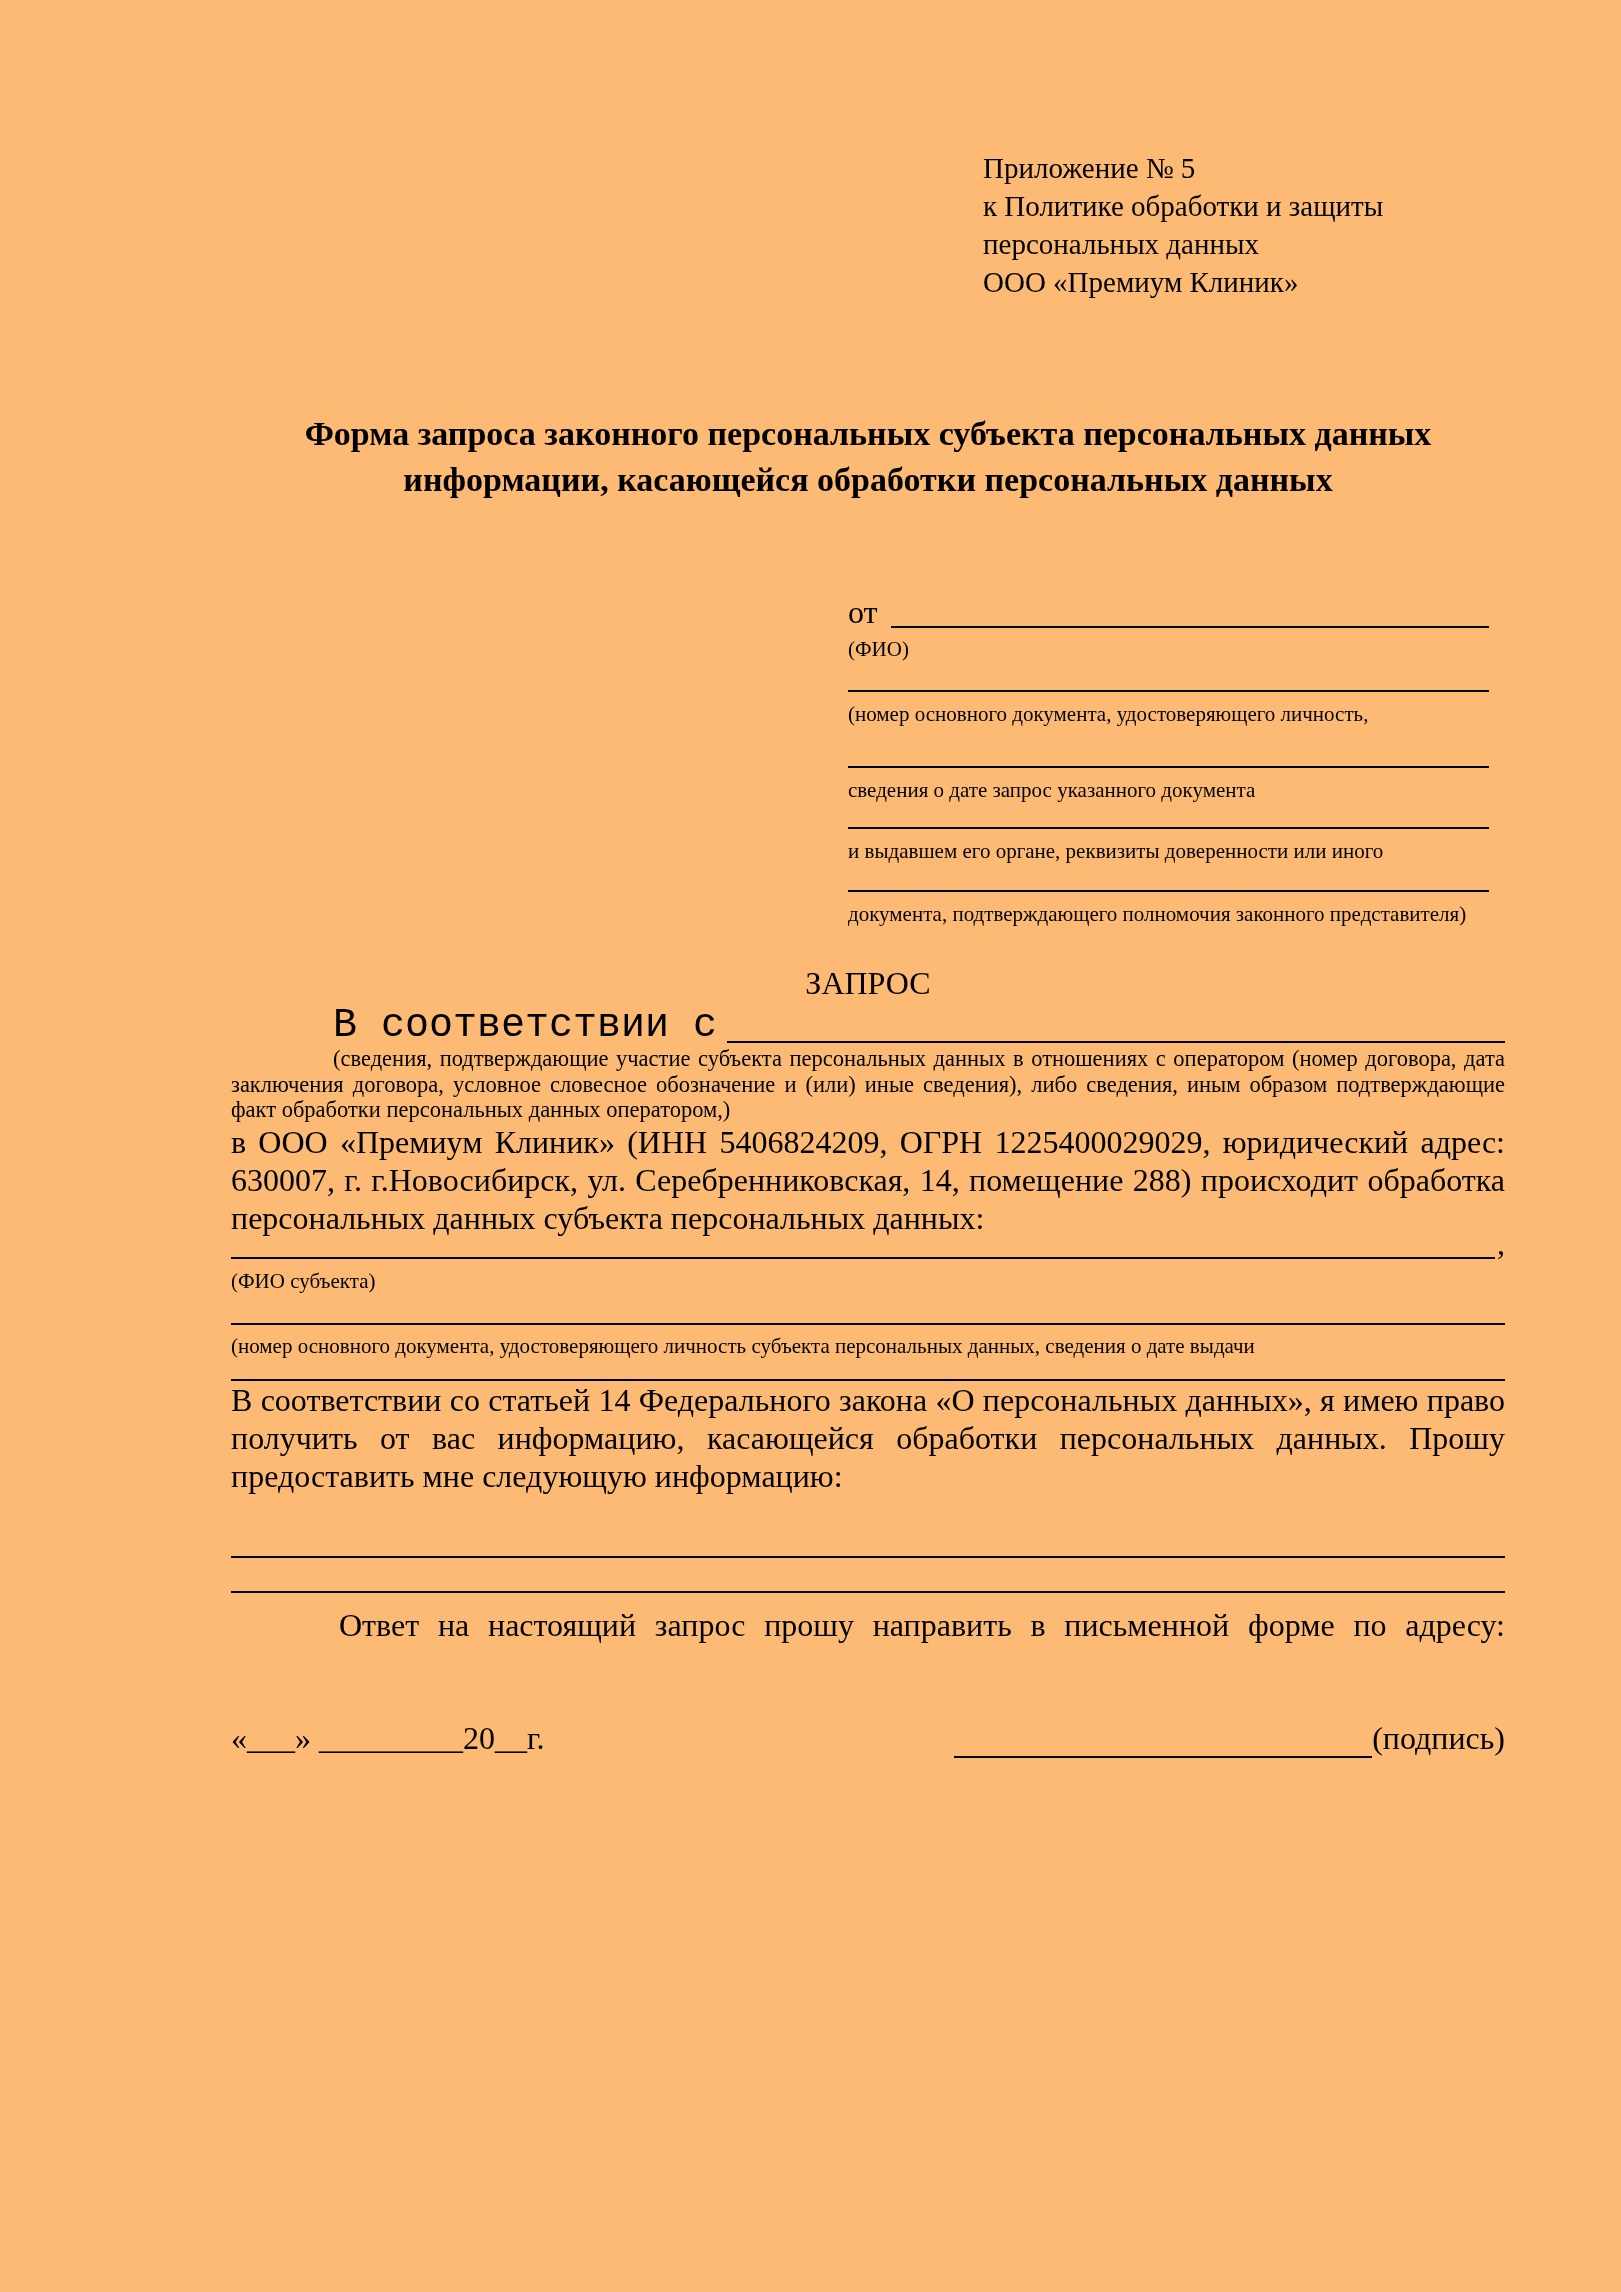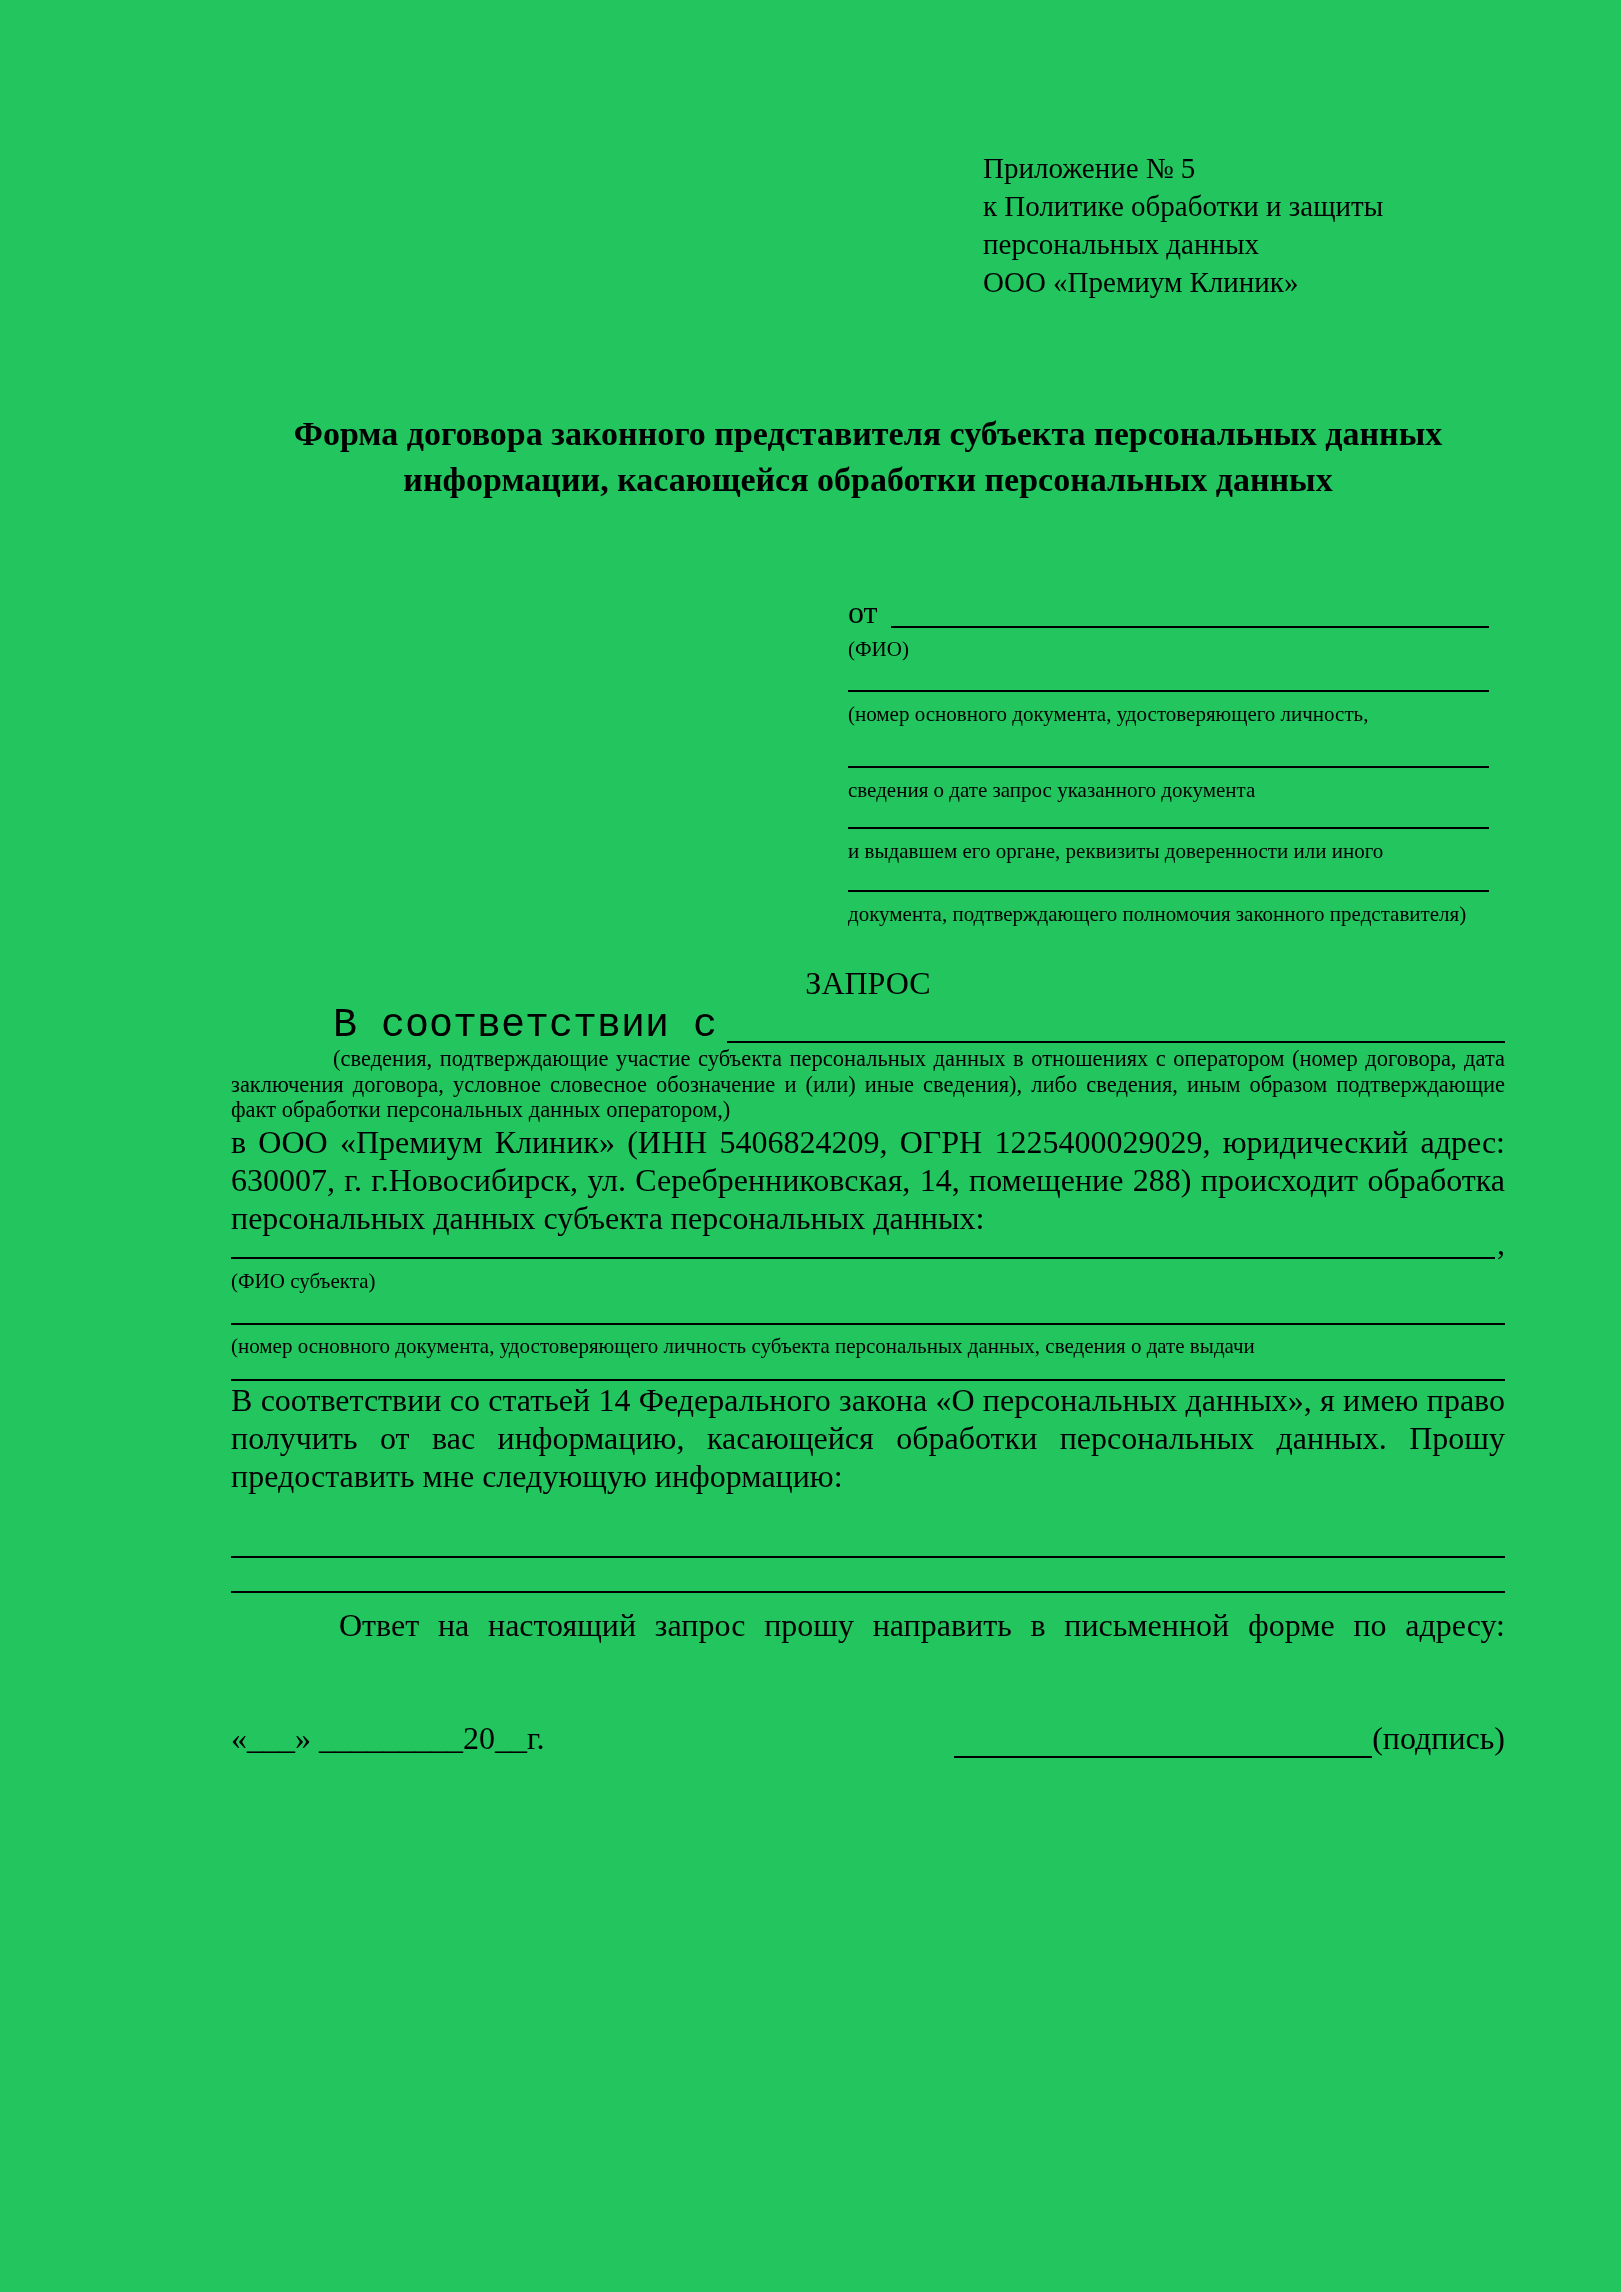--- a/index.html
+++ b/index.html
@@ -1,19 +1,19 @@
 <!DOCTYPE html>
 <html lang="ru"><head>
 <meta charset="utf-8">
 <style>
   html,body{margin:0;padding:0;background:#e8e8e8;}
   .page{
     position:relative;
     width:1621px;height:2293px;
-    background:#22c55e;
+    background:#fdba74;
     font-family:"Liberation Serif","DejaVu Serif",serif;
     color:#000;
     margin:0 auto;
     overflow:hidden;
   }
   .content{position:absolute;left:231px;top:0;width:1274px;}
 
   .appendix{margin:149px 0 0 752px;font-size:29px;line-height:38px;}
 
   .title{margin-top:110px;text-align:center;font-weight:bold;font-size:34px;line-height:46px;}
@@ -54,21 +54,21 @@
   <div class="content">
 
     <div class="appendix">
       <div>Приложение № 5</div>
       <div>к Политике обработки и защиты</div>
       <div>персональных данных</div>
       <div>ООО «Премиум Клиник»</div>
     </div>
 
     <div class="title">
-      <div>Форма договора законного представителя субъекта персональных данных</div>
+      <div>Форма запроса законного персональных субъекта персональных данных</div>
       <div>информации, касающейся обработки персональных данных</div>
     </div>
 
     <div class="addressee">
       <div class="from-row">
         <span class="label">от</span>
         <span class="fill"></span>
       </div>
       <div class="cap" style="margin-top:6.9px;">(ФИО)</div>
 

